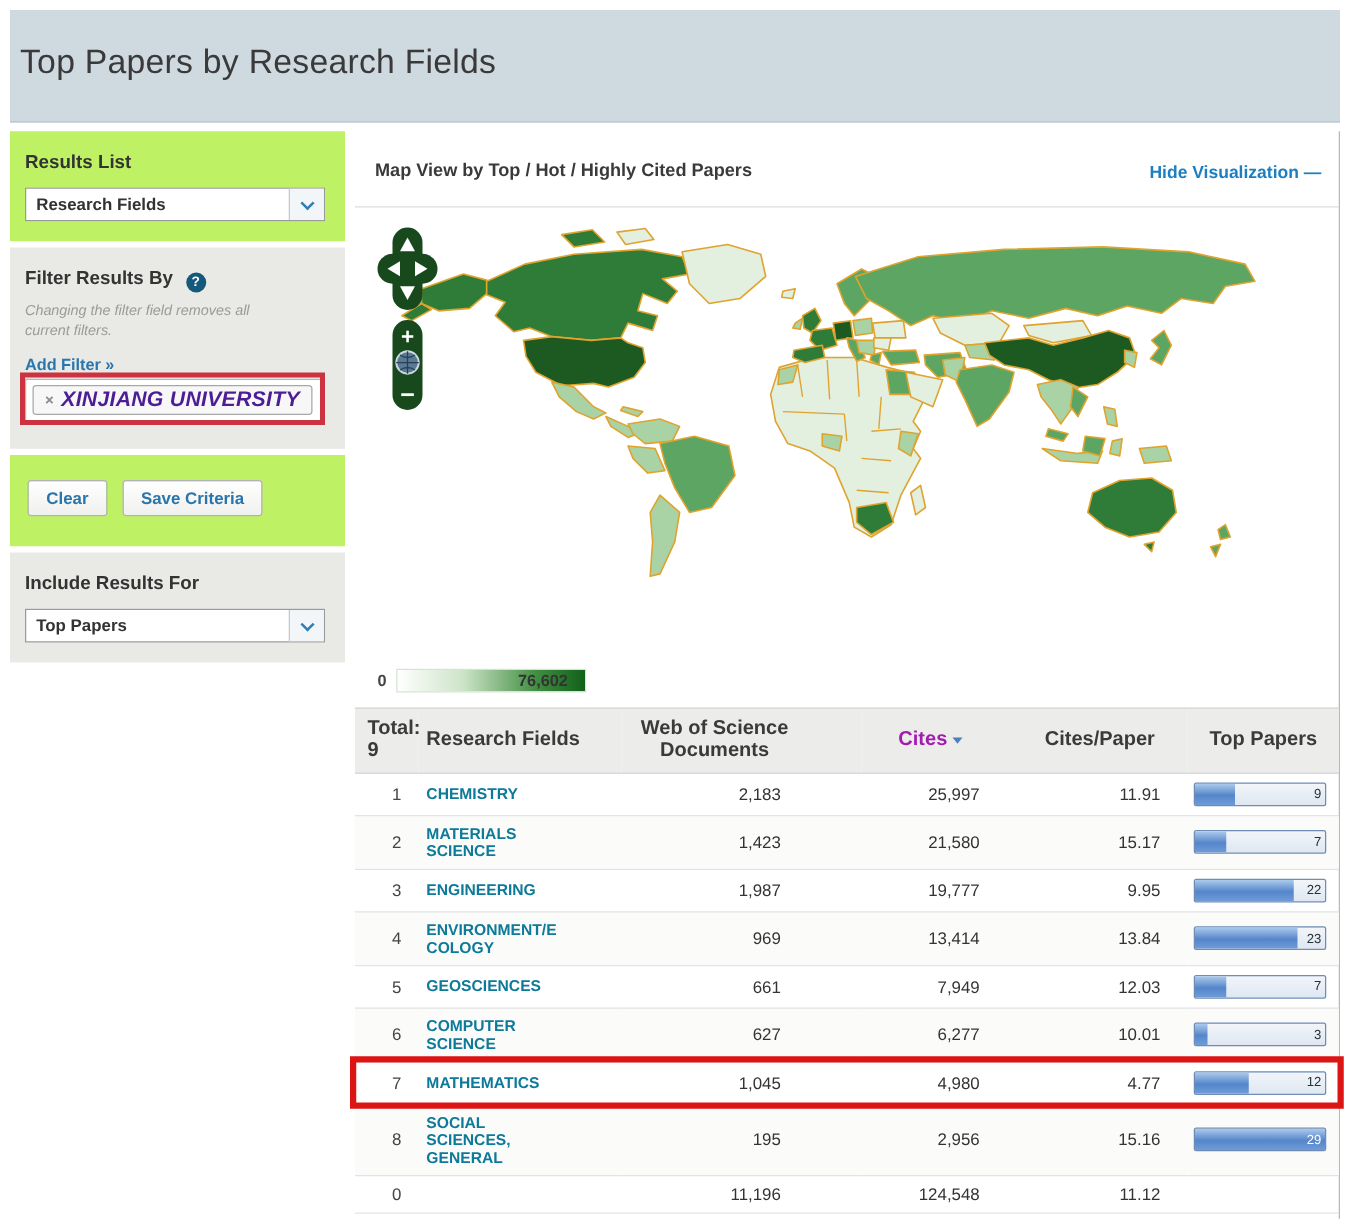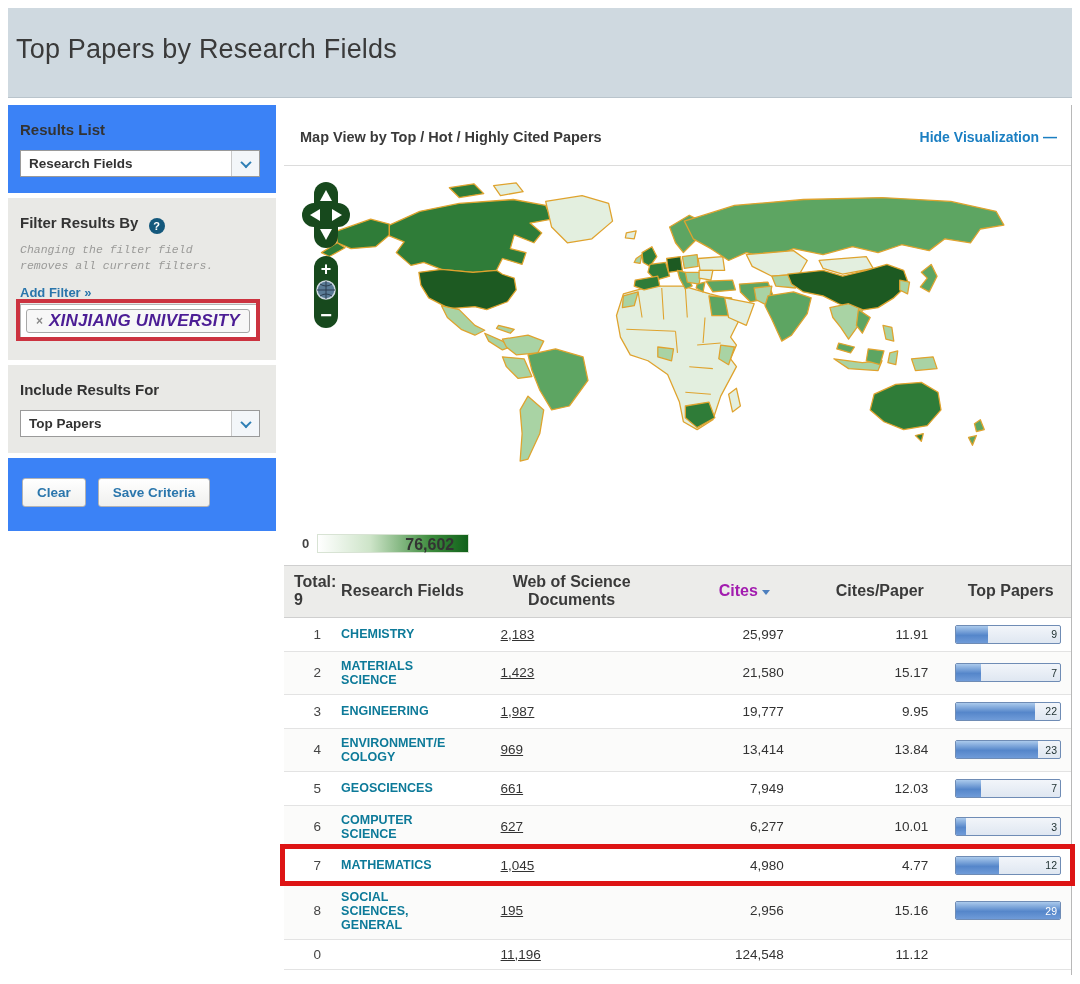--- a/index.html
+++ b/index.html
@@ -9,67 +9,67 @@
 
   
   .app-header { height:90px; background:#cfd9e0; border-bottom:1px solid #b9c4cc; padding:26px 0 0 8px; }
   .app-header h1 { font-size:27px; font-weight:normal; color:#3a3a3a; letter-spacing:.2px; }
 
   .content { display:flex; gap:8px; margin-top:7px; align-items:flex-start; }
 
   
   .sidebar { width:268px; flex:none; display:flex; flex-direction:column; gap:5px; }
   .panel { padding:16px 12px; }
-  .panel.light { background:#3b82f6; }
+  .panel.light { background:#bef264; }
   .panel.dark { background:#e9e9e6; }
   .panel-label { font-size:15px; font-weight:bold; color:#333; margin-bottom:12px; }
   .dropdown { width:240px; height:27px; background:#fff; border:1px solid #9a9a9a; display:flex; align-items:center; cursor:pointer; }
   .dd-text { flex:1; font-size:13.5px; font-weight:bold; color:#333; padding-left:8px; }
   .dd-btn { width:28px; height:100%; border-left:1px solid #c9c9c9; display:flex; align-items:center; justify-content:center; background:#f3f6f9; }
   .chev { width:8px; height:8px; border-right:2.5px solid #2f7fb5; border-bottom:2.5px solid #2f7fb5; transform:rotate(45deg) translate(-1px,-1px); }
   .help-badge { display:inline-flex; width:16px; height:16px; border-radius:50%; background:#14587c; color:#fff; font-size:11px; font-weight:bold; align-items:center; justify-content:center; vertical-align:-2px; margin-left:6px; cursor:pointer; }
-  .filter-note { font-size:11.5px; font-style:italic; color:#9a9a98; line-height:1.35; margin-bottom:10px; width:210px;font-family:Liberation Mono, monospace; }
+  .filter-note { font-size:11.5px; font-style:italic; color:#9a9a98; line-height:1.35; margin-bottom:10px; width:210px; }
   .add-filter { font-size:13px; font-weight:bold; color:#2a76ac; text-decoration:none; display:inline-block; margin-bottom:4px; cursor:pointer; }
   .filter-input-wrap { position:relative; width:240px; height:34px; background:#fff; border:1px solid #b5b5b5; display:flex; align-items:center; padding-left:5px; }
   .filter-tag { display:inline-flex; align-items:center; gap:6px; border:1px solid #a8a8a8; border-radius:3px; background:#f7f7f7; height:24px; padding:0 9px; cursor:pointer; }
   .filter-tag .x { color:#8a8a8a; font-size:12px; font-weight:bold; }
   .filter-tag .t { font-size:17px; font-weight:bold; color:#4c1d95; letter-spacing:.2px; white-space:nowrap;font-style:italic; }
   .annot-filter { position:absolute; left:-5px; top:-6px; width:244px; height:42px; border:4px solid #cc3340; pointer-events:none; z-index:5; }
   .btn-row { display:flex; gap:12px; padding:4px 2px 8px; }
   .btn { height:29px; background:linear-gradient(#ffffff,#f0f0ee); border:1px solid #b3b3b3; border-radius:3px; color:#2a76ac; font-weight:bold; font-size:13.5px; padding:0 14px; cursor:pointer; font-family:inherit; }
 
   
   .main { flex:1; background:#fff; border-right:1px solid #b8b8b8; min-height:870px; }
   .section-head { display:flex; justify-content:space-between; align-items:center; padding:24px 14px 20px 16px; border-bottom:1px solid #dcdcdc; }
   .section-title { font-size:14.5px; font-weight:bold; color:#3a3a3a; }
   .blue-link { font-size:14px; font-weight:bold; color:#1b7fc2; text-decoration:none; cursor:pointer; }
   .map-wrap { position:relative; padding:4px 0 0 8px; }
   .map-controls { position:absolute; left:16px; top:14px; z-index:3; }
   .legend-row { display:flex; align-items:center; gap:8px; padding:6px 0 12px 10px; }
   .legend-min { font-size:13px; font-weight:bold; color:#444; }
   .legend-bar { position:relative; width:152px; height:19px; background:linear-gradient(to right,#ffffff,#cde4c8 35%,#3e8c3e 75%,#11611a); border:1px solid #d8e3d4; }
-  .legend-max { position:absolute; right:14px; top:1px; font-size:16px; font-weight:bold; color:#333; }
+  .legend-max { position:absolute; right:14px; top:1px; font-size:13px; font-weight:bold; color:#333; }
   .report-head { display:flex; justify-content:space-between; align-items:center; padding:16px 14px 14px 16px; border-top:1px solid #cfcfcf; }
 
   
   table { border-collapse:collapse; width:100%; table-layout:fixed; }
   thead th { background:#ececea; border-top:1px solid #cfcfcf; border-bottom:1px solid #cfcfcf; font-size:16px; font-weight:bold; color:#3a3a3a; padding:7px 4px; line-height:1.15; }
   th.c-total { width:50px; text-align:left; padding-left:10px; white-space:pre-line; }
   th.c-field { width:158px; text-align:left; padding-left:6px; }
   th.c-docs  { width:188px; white-space:pre-line; text-align:center; padding-right:46px; }
   th.c-cites { width:140px; text-align:center; padding-right:36px; color:#a21caf; cursor:pointer; }
   th.c-cpp   { width:116px; text-align:left; }
   th.c-top   { width:118px; text-align:center; }
   .sort-tri { display:inline-block; width:0; height:0; border-left:4px solid transparent; border-right:4px solid transparent; border-top:5px solid #4d7fbe; margin-left:4px; vertical-align:1px; }
   tbody td { border-bottom:1px solid #e3e3e3; font-size:13.5px; color:#333; padding:7px 4px; vertical-align:middle; }
   tbody tr:nth-child(even) td { background:#fbfbfa; }
   td.rank { text-align:right; padding-right:14px; color:#444; }
   td.field { text-align:left; padding-left:6px; font-weight:bold; font-size:12.5px; line-height:1.12; white-space:pre-line; }
   td.field span { color:#0d7a99; cursor:pointer; }
-  td.num-docs { padding-right:64px;text-decoration:underline; }
+  td.num-docs { text-align:right; padding-right:64px; }
   td.num-cites { text-align:right; padding-right:48px; }
   td.num-cpp { text-align:right; padding-right:22px; }
   td.bar-cell { padding-right:10px; }
   .bar-track { position:relative; width:106px; height:19px; margin-left:auto; border:1px solid #6f8cb5; border-radius:2px; background:linear-gradient(#f2f5fa,#dfe7f1); overflow:hidden; }
   .bar-fill { position:absolute; left:0; top:0; bottom:0; background:linear-gradient(#abcaec,#5586ca 55%,#6f9bd8); }
   .bar-label { position:absolute; right:3px; top:50%; transform:translateY(-50%); font-size:10.5px; color:#233; }
   .bar-full .bar-label { color:#fff; }
   tr.row-highlight { position:relative; outline:5px solid #dd1414; outline-offset:-1px; z-index:2; }
 
   svg text { font-family:"Liberation Sans", sans-serif; }
@@ -109,34 +109,34 @@
         <a class="add-filter">Add Filter »</a>
         <div class="filter-input-wrap">
           <span class="filter-tag">
             <span class="x">×</span>
             <span class="t">XINJIANG UNIVERSITY</span>
           </span>
           <span class="annot-filter"></span>
         </div>
       </div>
 
+      <div class="panel light">
+        <div class="btn-row">
+          <button class="btn">Clear</button>
+          <button class="btn">Save Criteria</button>
+        </div>
+      </div>
+
       <div class="panel dark">
         <div class="panel-label">Include Results For</div>
         <div class="dropdown">
           <span class="dd-text">Top Papers</span>
           <span class="dd-btn">
               <span class="chev"></span>
             </span>
-        </div>
-      </div>
-
-      <div class="panel light">
-        <div class="btn-row">
-          <button class="btn">Clear</button>
-          <button class="btn">Save Criteria</button>
         </div>
       </div>
     </div>
 
     <div class="main">
 
       <div class="section-head">
         <span class="section-title">Map View by Top / Hot / Highly Cited Papers</span>
         <a class="blue-link">
           <span>Hide Visualization</span>

